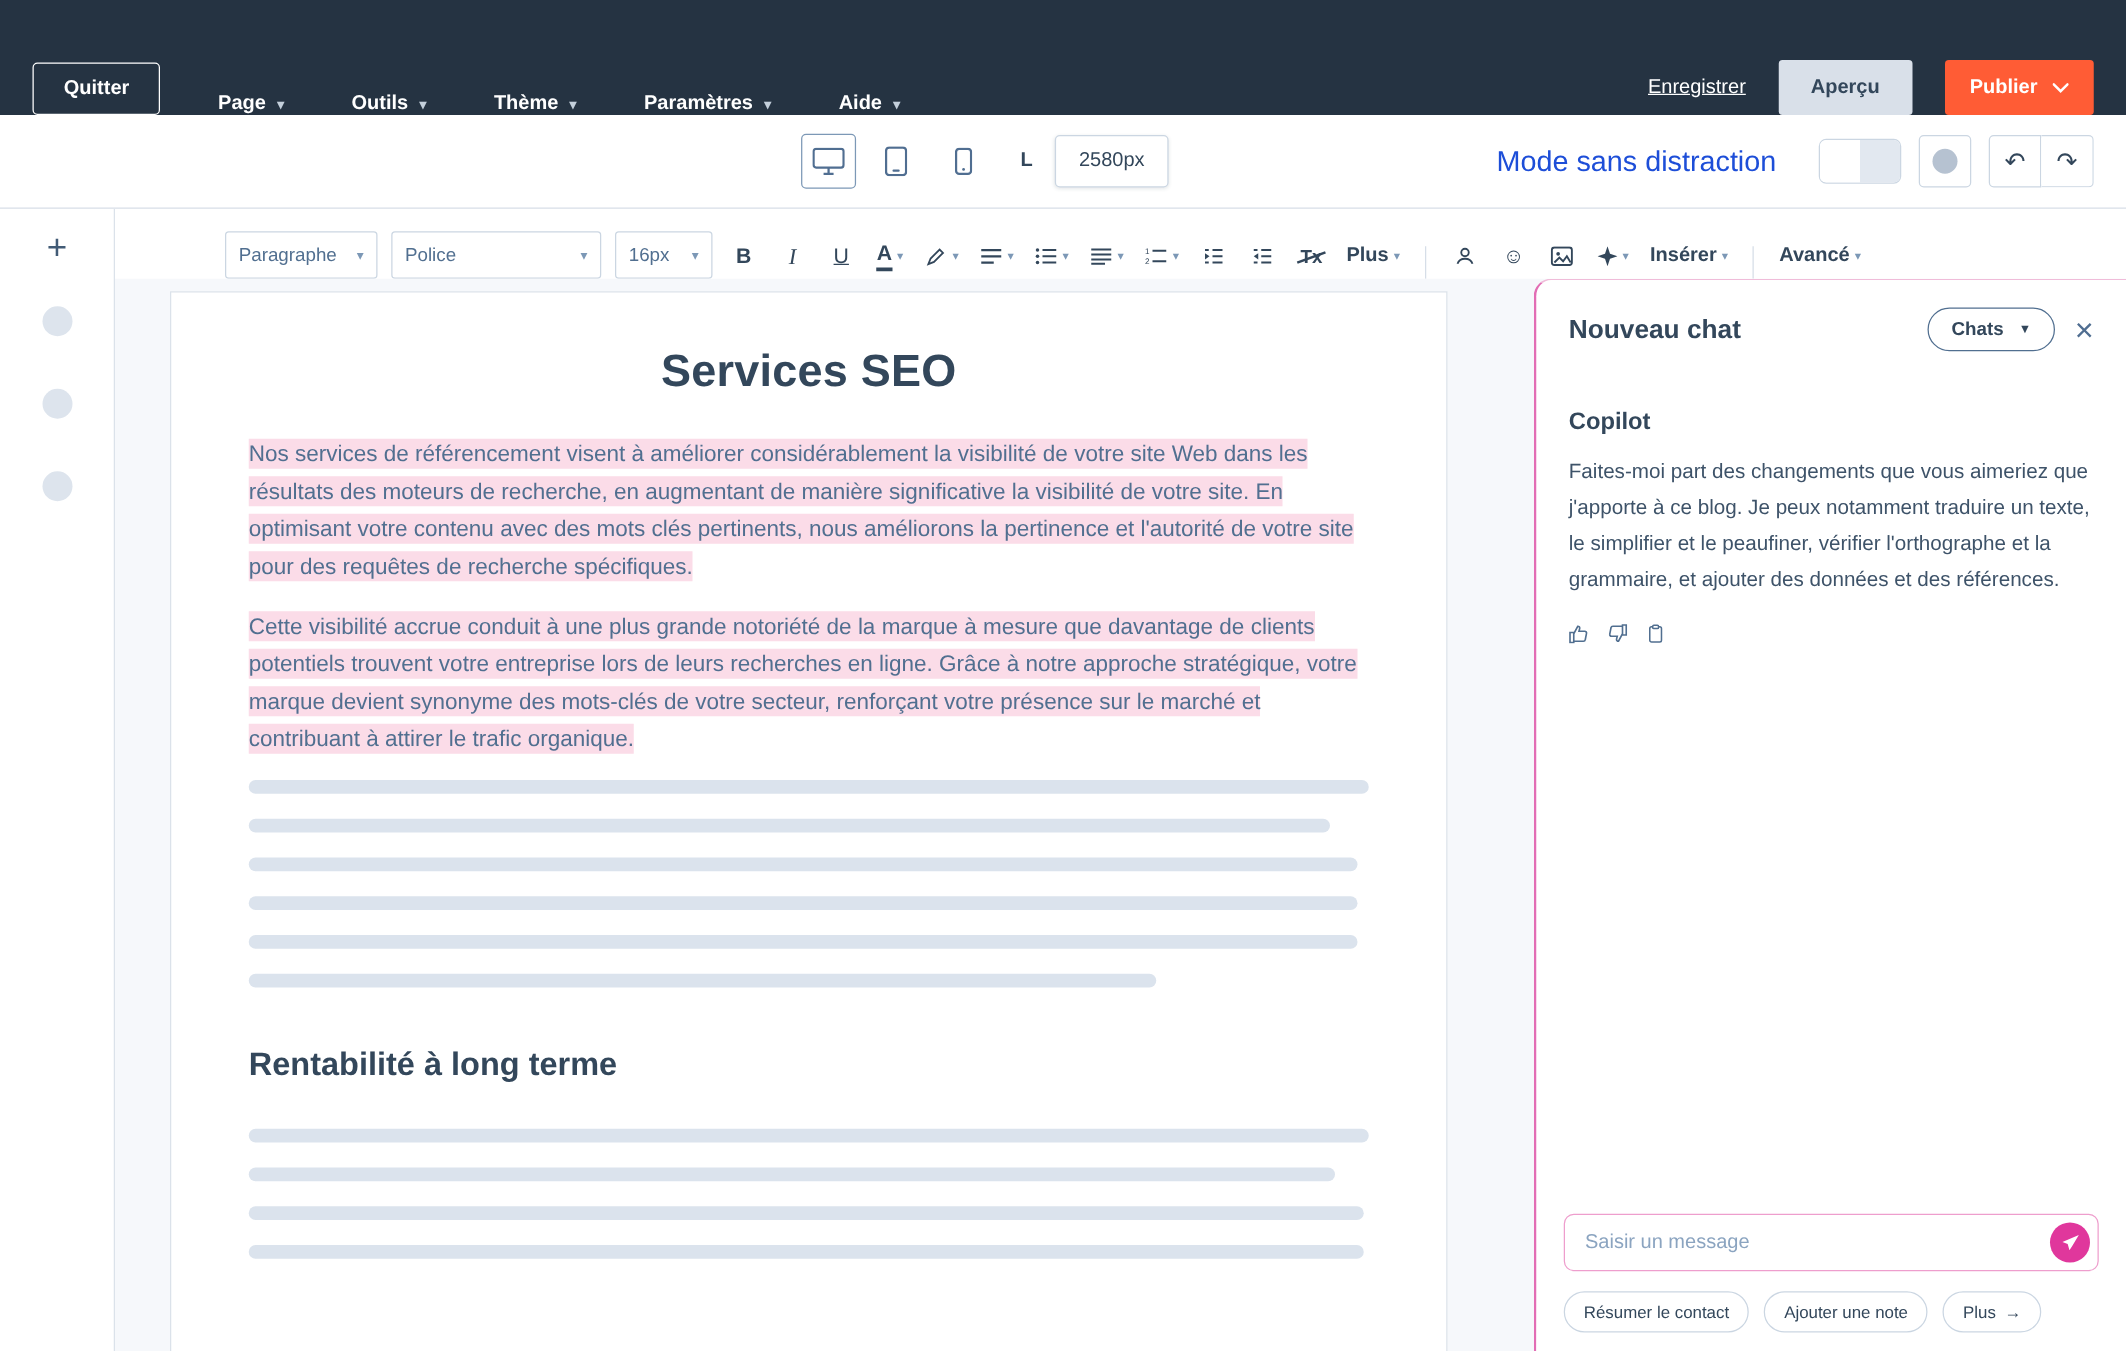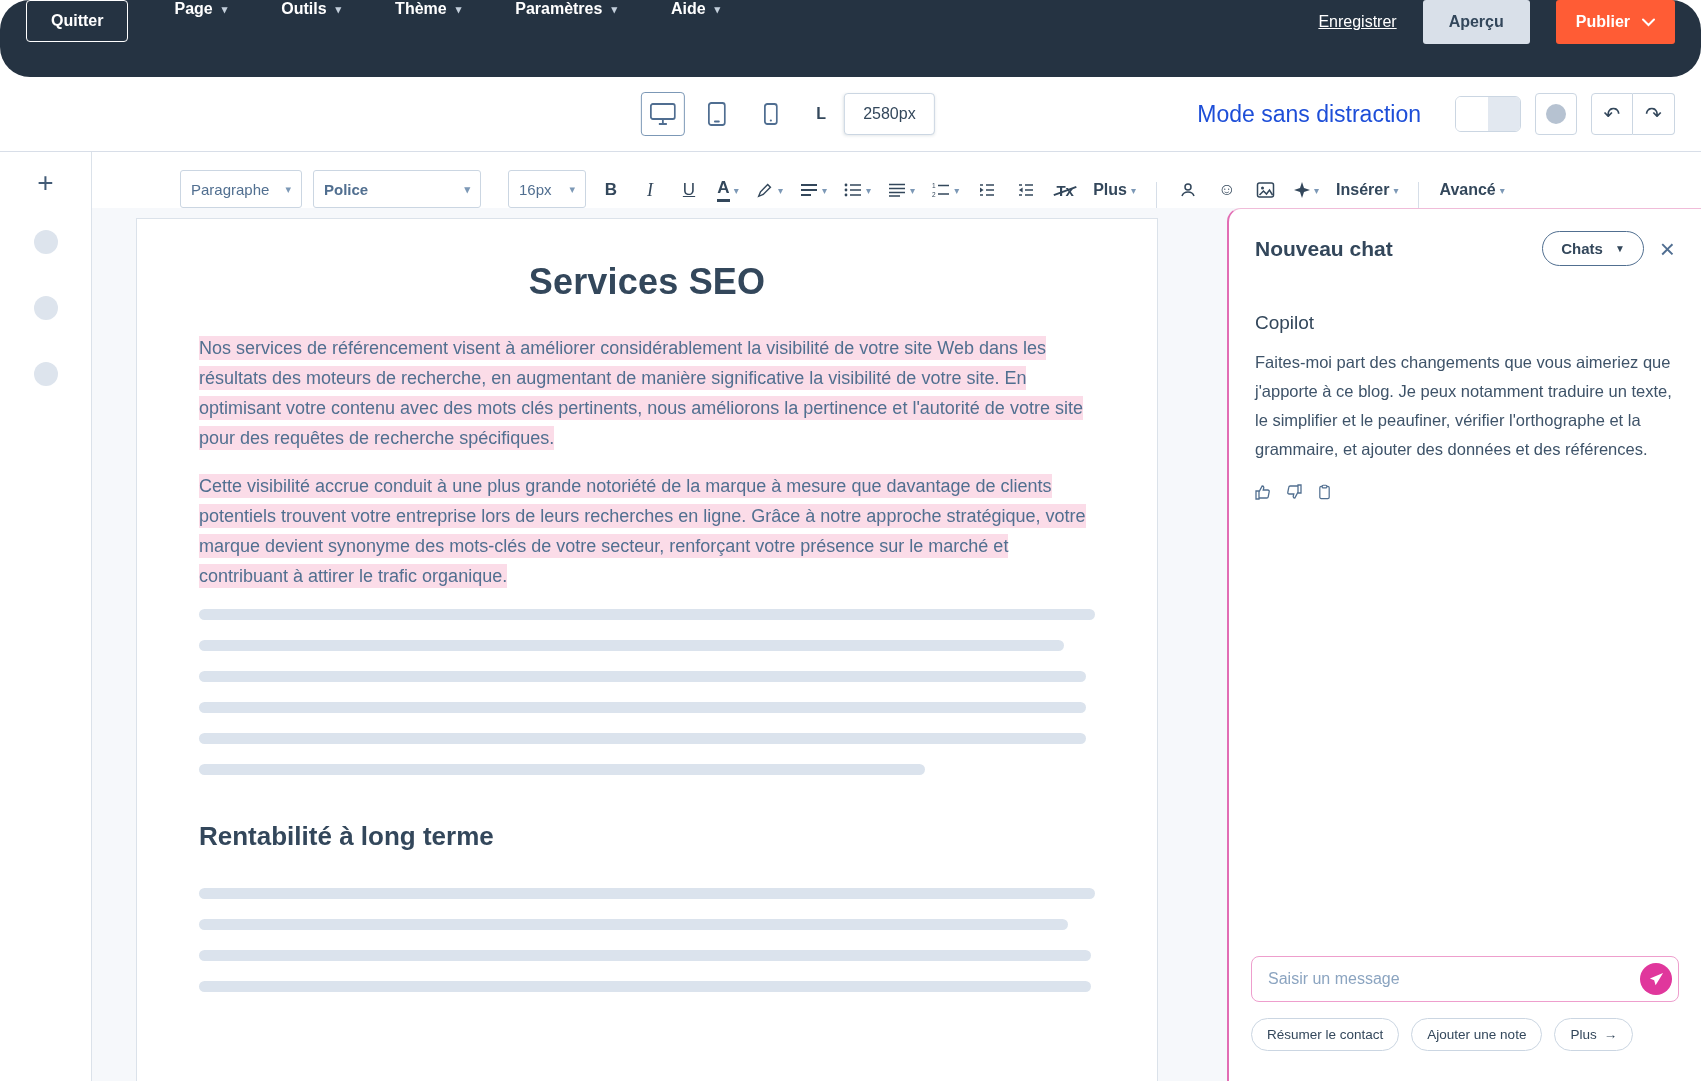--- a/index.html
+++ b/index.html
@@ -4,23 +4,22 @@
 <style>
   * { box-sizing: border-box; }
   html,body { margin:0; padding:0; }
   body {
     width:1701px; height:1081px; overflow:hidden;
     font-family:"Liberation Sans", sans-serif;
     background:#ffffff; color:#33475b;
   }
   
   .topbar {
-    height:77px; background:#253342; display:flex; align-items:flex-start;
+    height:92px; background:#253342; display:flex; align-items:flex-end;
     padding:0 26px;
-    border-radius:30px;
   }
   .btn-quit {
     background:transparent; border:1px solid #ffffff; color:#ffffff;
     border-radius:4px; padding:11px 24px; font-size:16px; font-weight:700;
     font-family:inherit; cursor:pointer;
   }
   .topnav-menus { display:flex; margin-left:46px; gap:54px; }
   .menu-item { display:flex; align-items:center; gap:9px; color:#ffffff;
     font-size:16px; font-weight:600; cursor:pointer; }
   .menu-item .chev { color:#c3cfdb; font-size:11px; }
@@ -66,21 +65,21 @@
     line-height:1; background:none; border:none; font-family:inherit; }
   .rail-circle { width:24px; height:24px; border-radius:50%; background:#dde4ed;
     margin-bottom:42px; cursor:pointer; border:none; }
   .editor-col { flex:1; min-width:0; display:flex; flex-direction:column; }
   
   .fmt-toolbar { height:56px; background:#ffffff; display:flex; align-items:flex-end;
     padding:0 14px 0 88px; gap:11px; white-space:nowrap; }
   .tb-select { display:flex; align-items:center; justify-content:space-between;
     border:1px solid #cbd6e2; border-radius:3px; height:38px; padding:0 10px;
     color:#516f90; font-size:15px; background:#fff; cursor:pointer; gap:8px; }
-  .w-para { width:122px; } .w-font { width:168px;font-weight:bold; } .w-size { width:78px;margin-left:16px; }
+  .w-para { width:122px; } .w-font { width:168px; } .w-size { width:78px; }
   .tb-select .chev { color:#7c98b6; font-size:11px; }
   .tb-btn { min-width:28px; height:36px; border:none; background:transparent;
     display:flex; align-items:center; justify-content:center; gap:4px; padding:0 3px;
     color:#33475b; font-size:17px; cursor:pointer; font-family:inherit; }
   .tb-btn .chev { color:#7c98b6; font-size:10px; }
   .tb-bold { font-weight:800; }
   .tb-italic { font-style:italic; font-family:"Liberation Serif", serif; font-size:18px; }
   .tb-underline { text-decoration:underline; }
   .tb-color-a { font-weight:700; position:relative; padding-bottom:3px;
     border-bottom:3px solid #33475b; line-height:1; }
@@ -109,21 +108,21 @@
     display:flex; flex-direction:column; }
   .chat-header { display:flex; align-items:center; padding:22px 24px 0 26px; gap:14px; }
   .chat-title { flex:1; font-size:21px; font-weight:700; color:#33475b; }
   .chats-pill { display:flex; align-items:center; gap:12px; border:1px solid #516f90;
     border-radius:19px; padding:8px 18px; background:#fff; font-size:15px;
     font-weight:600; color:#33475b; cursor:pointer; font-family:inherit; }
   .chats-pill .tri { font-size:10px; color:#33475b; }
   .chat-close { background:none; border:none; font-size:26px; line-height:1;
     color:#506e91; cursor:pointer; padding:0 2px; font-family:inherit; }
   .chat-body { padding:46px 26px 0; }
-  .copilot-heading { font-size:19px; font-weight:400; color:#33475b; margin:0 0 14px; }
+  .copilot-heading { font-size:19px; font-weight:700; color:#33475b; margin:0 0 14px; }
   .copilot-text { font-size:16.5px; line-height:1.75; color:#3e5369; margin:0; }
   .feedback-row { display:flex; gap:15px; margin-top:20px; color:#516f90; }
   .fb-btn { background:none; border:none; color:#516f90; cursor:pointer; padding:0; }
   .chat-spacer { flex:1; }
   .chat-input-row { margin:0 22px 16px; position:relative; }
   .chat-input { width:100%; height:46px; border:1.5px solid #ee9ecd; border-radius:8px;
     padding:0 52px 0 16px; font-size:16px; color:#33475b; font-family:inherit;
     outline:none; background:#fff; }
   .chat-input::placeholder { color:#8ba4c0; }
   .send-btn { position:absolute; right:7px; top:50%; transform:translateY(-50%);

